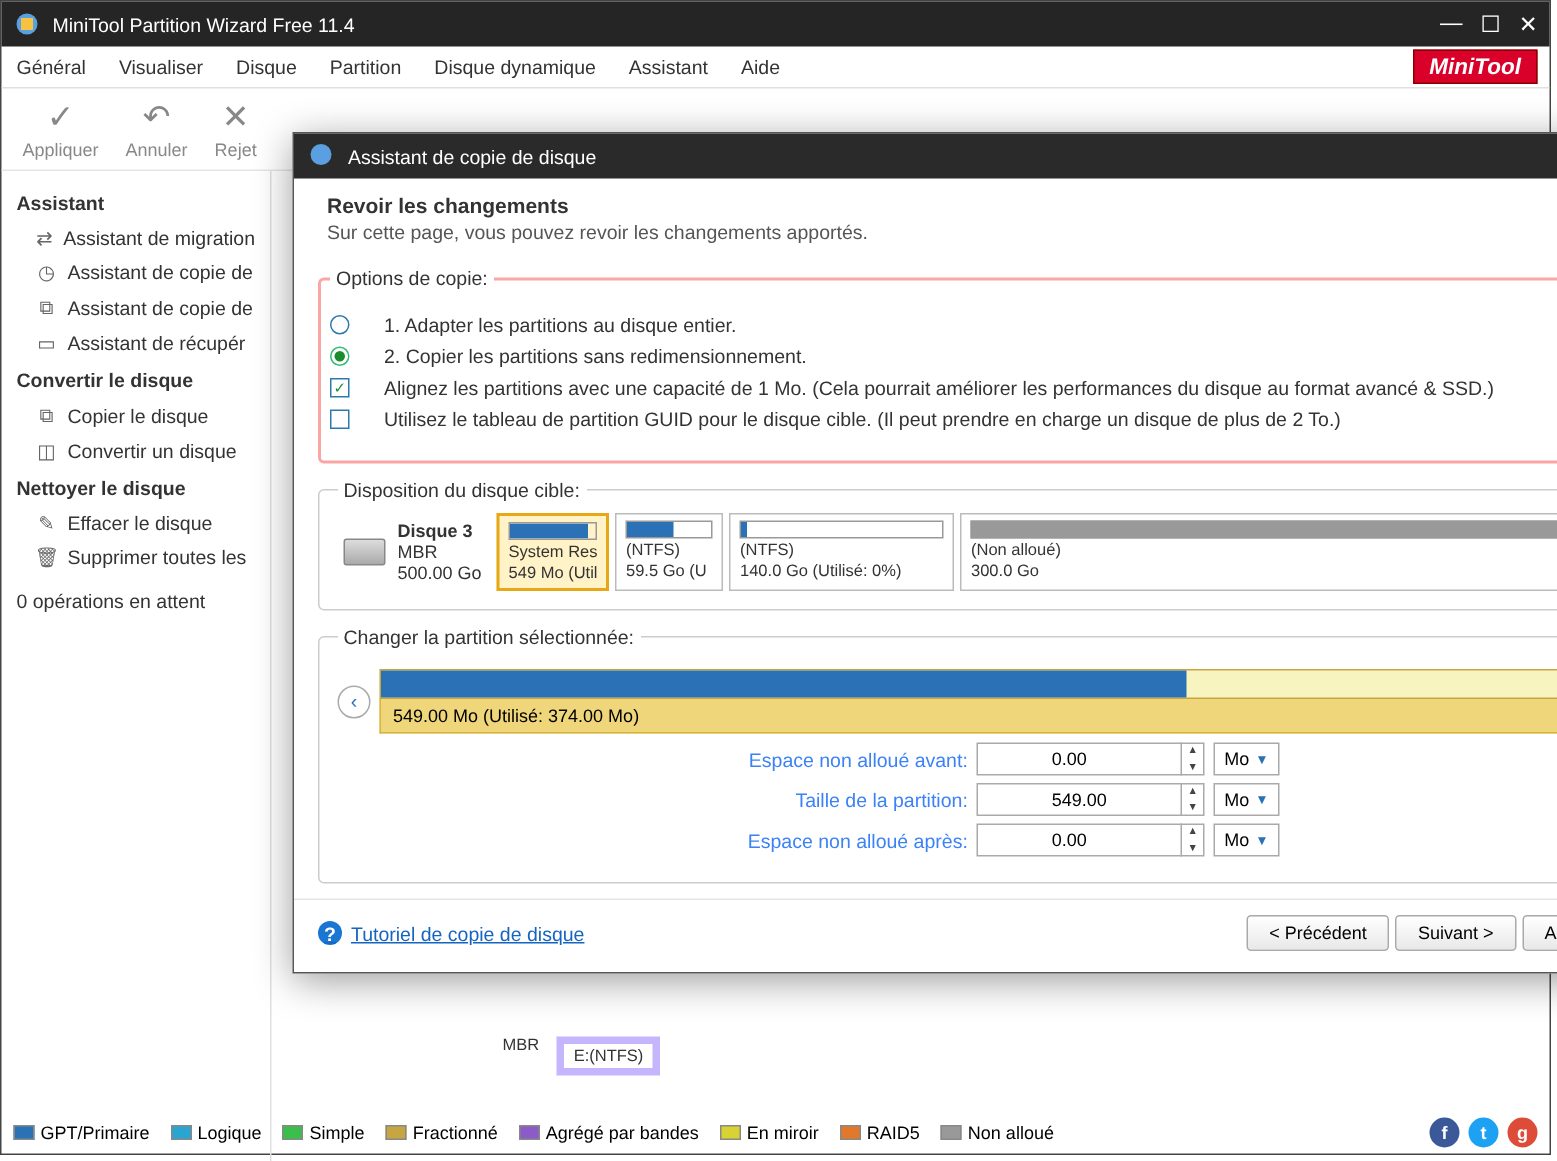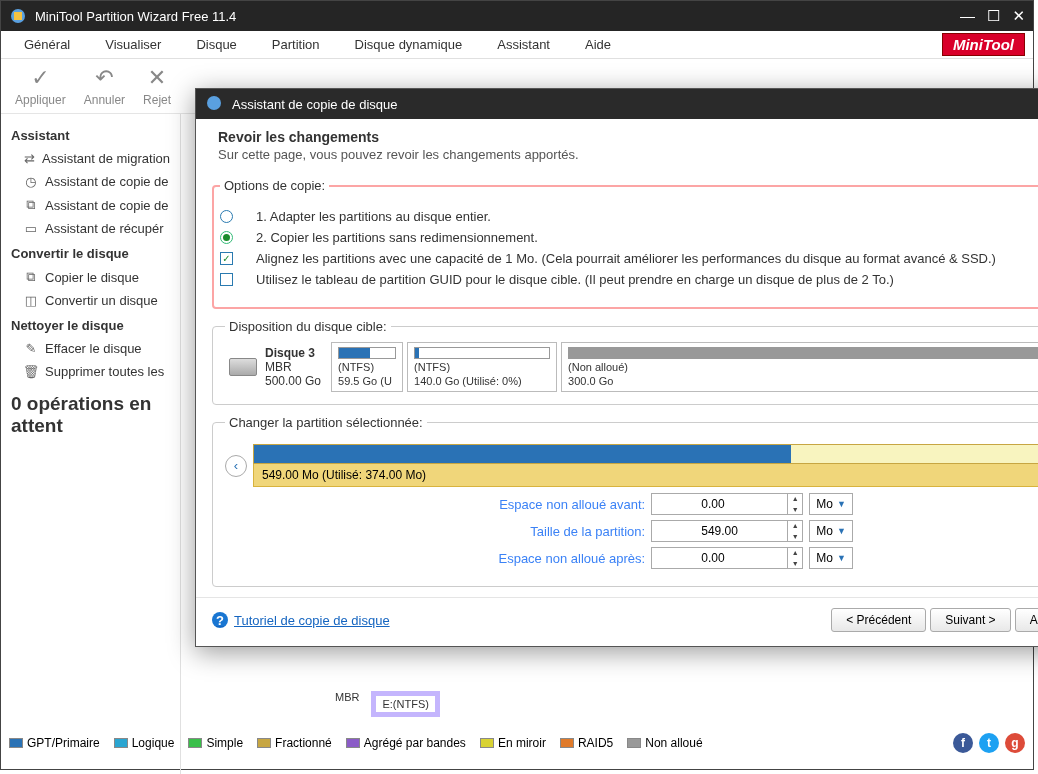--- a/index.html
+++ b/index.html
@@ -5,35 +5,35 @@
 * { box-sizing: border-box; margin: 0; padding: 0; font-family: "Segoe UI", Tahoma, sans-serif; }
 body { background: #fff; width: 1038px; height: 774px; overflow: hidden; position: relative; }
 
 .main-window { width: 1034px; height: 770px; border: 1px solid #444; background: #fff; position: relative; }
 .titlebar { height: 30px; background: #252525; color: #fff; display: flex; align-items: center; padding: 0 8px; font-size: 13px; }
 .titlebar .ticon { width: 18px; height: 18px; margin-right: 8px; display:inline-flex;align-items:center;justify-content:center; }
 .titlebar .wcontrols { margin-left: auto; display: flex; gap: 12px; font-size: 15px; }
 .titlebar .wcontrols span { cursor: pointer; }
 
 .menubar { height: 28px; display: flex; align-items: center; padding: 0 10px; border-bottom: 1px solid #e0e0e0; font-size: 13px; color: #333; position: relative; }
-.menubar span { margin-right: 22px; cursor: pointer; margin-left: 13px; }
+.menubar span { margin-right: 22px; cursor: pointer; }
 .brand { position: absolute; right: 8px; top: 2px; background: #d9002a; color:#fff; font-style: italic; font-weight: bold; padding: 2px 10px; font-size: 15px; border:1px solid #800; }
 
 .toolbar { display: flex; align-items: center; padding: 6px 14px; gap: 18px; border-bottom: 1px solid #e5e5e5; color: #888; font-size: 12px; }
 .toolbar .titem { display:flex; flex-direction:column; align-items:center; gap:2px; }
 .toolbar .tglyph { font-size: 22px; color:#888; }
 
 .main-area { display:flex; height: calc(100% - 58px - 28px); }
 .sidebar { width: 180px; padding: 8px 0; font-size: 13px; color:#333; border-right:1px solid #e0e0e0; }
 .sidebar h4 { font-size: 13px; font-weight: bold; margin: 6px 10px 4px; }
 .sidebar .sitem { display:flex; align-items:center; gap:6px; padding:4px 10px 4px 22px; cursor:pointer; white-space:nowrap; overflow:hidden;}
 .sidebar .sitem .sicon { font-size:13px; color:#666; width:16px; text-align:center; }
 
-.status-ops { font-size:19px; font-weight:bold; margin:10px; }
-.legend-bar { position:absolute; bottom:16px; left:8px; right:8px; display:flex; align-items:center; font-size:12px; gap:14px; padding-top:6px;}
+.status-ops { font-size:13px; font-weight:normal; margin:10px; }
+.legend-bar { position:absolute; bottom:4px; left:8px; right:8px; display:flex; align-items:center; font-size:12px; gap:14px; padding-top:6px;}
 .legend-bar .lg { display:flex; align-items:center; gap:4px;}
 .legend-bar .sw { width:14px; height:10px; border:1px solid #888;}
 .legend-bar .social { margin-left:auto; display:flex; gap:6px;}
 .social span { width:20px;height:20px;border-radius:50%;display:inline-flex;align-items:center;justify-content:center;color:#fff;font-size:12px;font-weight:bold;}
 
 
 .dialog { position:absolute; left:195px; top:88px; width:908px; background:#fff; border:1px solid #555; box-shadow:0 5px 25px rgba(0,0,0,.4); z-index:10;}
 .dialog .dtitle { background:#2a2a2a; color:#fff; height:30px; display:flex; align-items:center; padding:0 10px; font-size:13px;}
 .dialog .dtitle .dicon{width:18px;height:18px;margin-right:8px;}
 .dialog .dtitle .close{margin-left:auto;cursor:pointer;font-size:15px;}
@@ -253,20 +253,27 @@
     <div class="disk-row">
       <div class="dinfo">
         <div class="dicon2"></div>
         <div>
           <b>Disque 3</b><br>
           <span>MBR</span><br>
           <span>500.00 Go</span>
         </div>
       </div>
       <div id="parts" style="display:flex;gap:4px;flex:1;">
+          <div class="part sel">
+            <div class="pbar">
+              <div class="pfill" style="width: 90%;"></div>
+            </div>
+            <div class="ptxt">System Res</div>
+            <div class="ptxt">549 Mo (Util</div>
+          </div>
           <div class="part" style="width: 72px;">
             <div class="pbar">
               <div class="pfill" style="width: 55%;"></div>
             </div>
             <div class="ptxt">(NTFS)</div>
             <div class="ptxt">59.5 Go (U</div>
           </div>
           <div class="part" style="width: 150px;">
             <div class="pbar">
               <div class="pfill" style="width: 3%;"></div>

